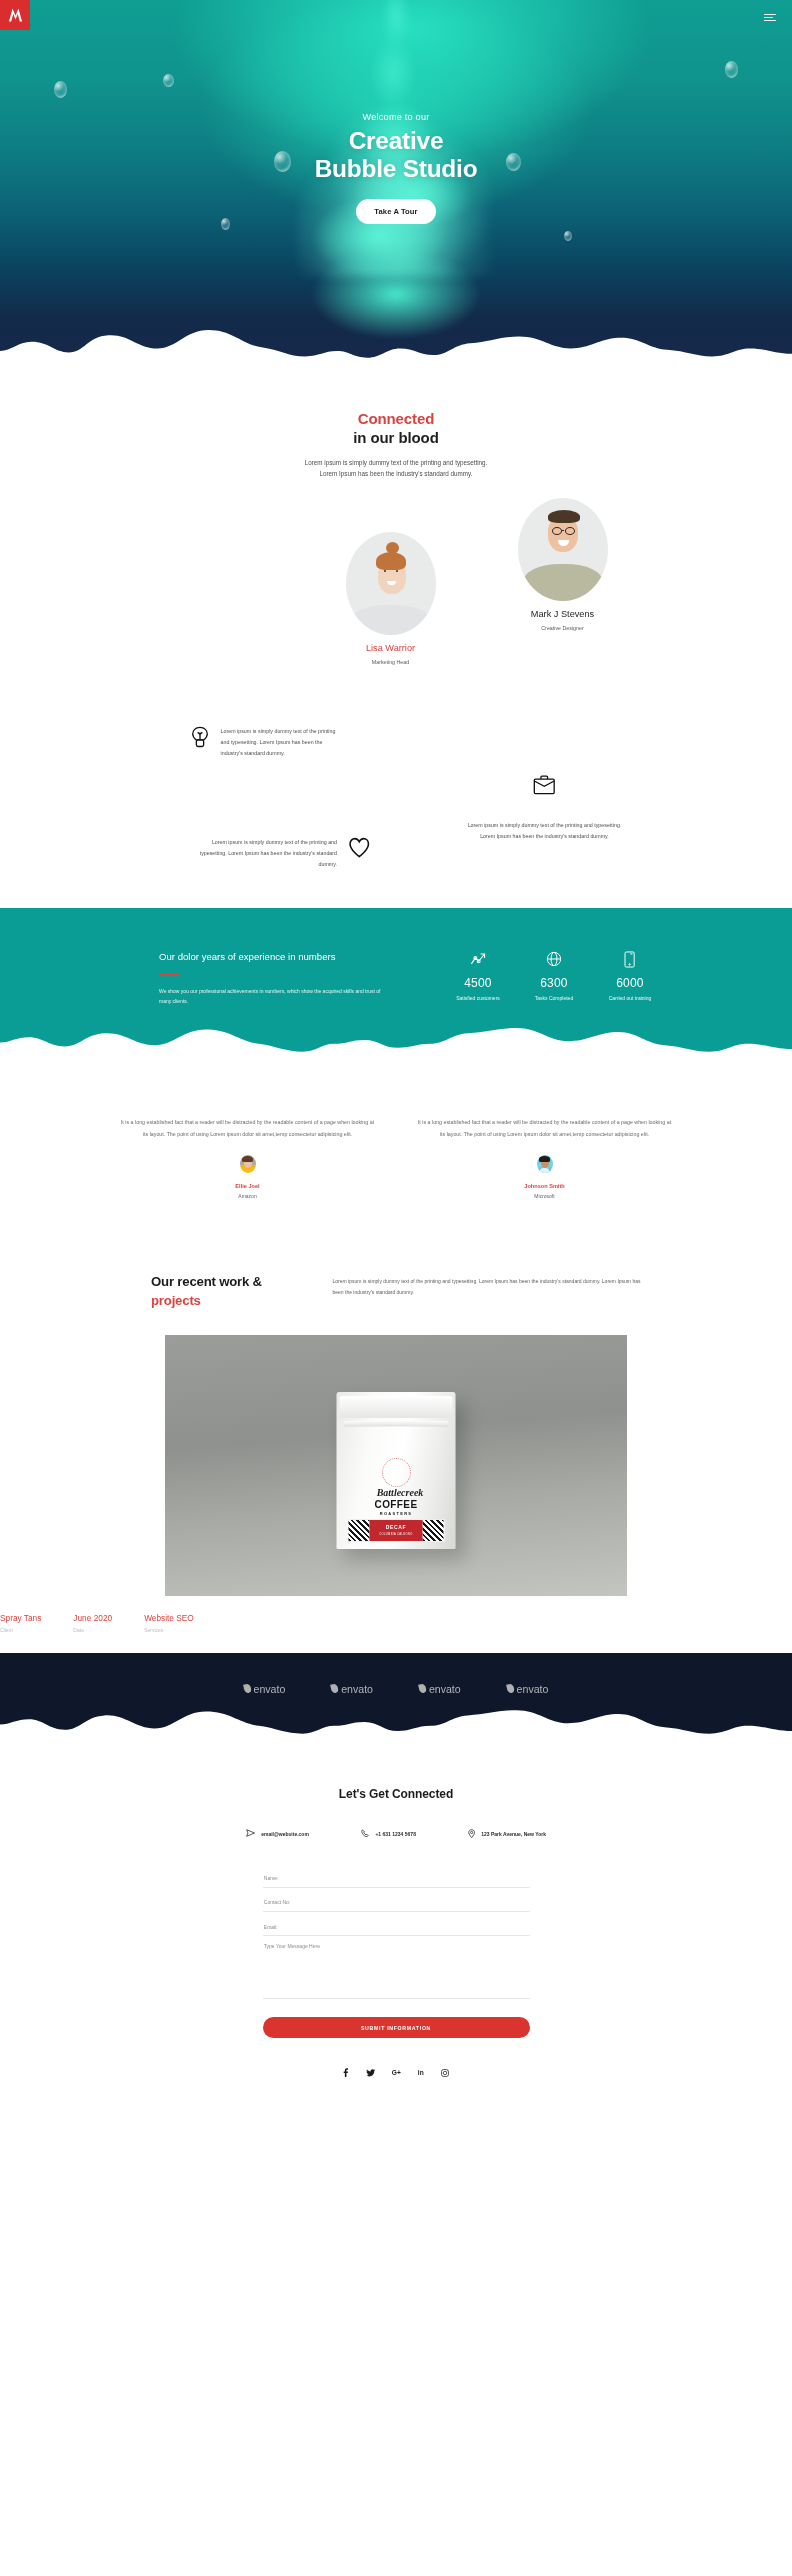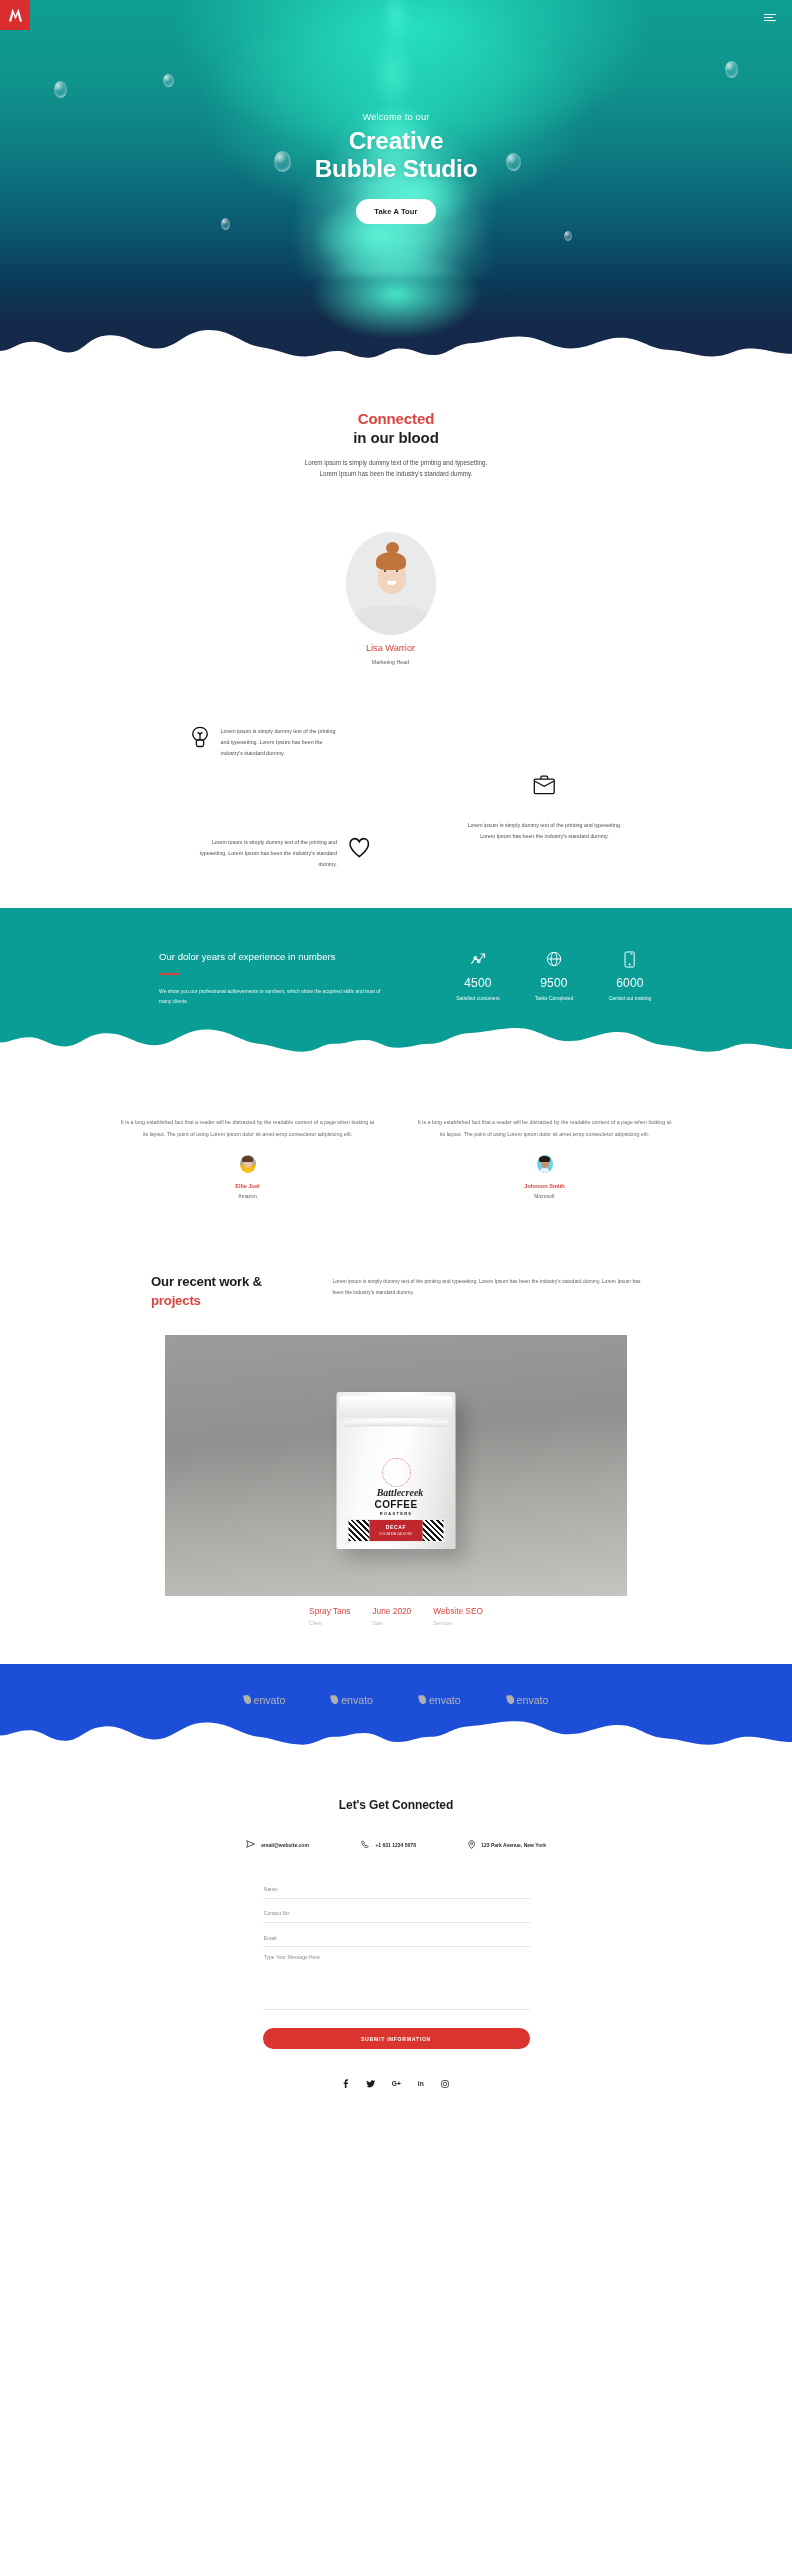--- a/index.html
+++ b/index.html
@@ -179,27 +179,27 @@
   .bag-decaf { position:absolute; left:0; right:0; top:4px; text-align:center; color:#fff;
                font-size:5px; font-weight:bold; letter-spacing:0.7px; }
   .bag-origin { position:absolute; left:0; right:0; top:13.2px; text-align:center; color:#fff;
                 font-size:2.6px; letter-spacing:0.4px; }
   .bag-stripes-l, .bag-stripes-r { position:absolute; top:0; bottom:0; width:22%;
       background:repeating-linear-gradient(45deg,#15161a 0 2px,#ffffff 2px 4px); }
   .bag-stripes-l { left:0; } .bag-stripes-r { right:0; }
   .bag-circle { position:absolute; left:50%; top:66px; transform:translateX(-50%);
                 width:29px; height:29px; border:1px dotted #cf5a5a; border-radius:50%; opacity:.75; }
 
-  .proj-meta { display:flex; justify-content:center; gap:22px; margin-top:10px; }
+  .proj-meta { display:flex; justify-content:flex-start; gap:32px; margin-top:17px; }
   .pm { text-align:left; }
   .pm-v { color:#d9443f; font-size:8.3px; }
   .pm-l { color:#bdbdbd; font-size:5px; margin-top:4px; }
 
   
-  .clients-wrap { position:relative; background:#1d4ed8; margin-top:38px; padding:30px 16px 40px; }
+  .clients-wrap { position:relative; background:#0f172a; margin-top:20px; padding:30px 16px 40px; }
   .clients { display:flex; justify-content:center; gap:46px; }
   .client { display:flex; align-items:center; gap:2.6px; color:#b4b4b4; font-size:10.6px; }
   .env-leaf { width:7.3px; height:9.2px; background:#b0b0b0;
               border-radius:0 70% 60% 70%; transform:rotate(-12deg); display:inline-block; }
   .wave-bottom-clients { position:absolute; left:0; bottom:-0.7px; width:100%; height:34px; display:block; }
 
   
   .contact { padding:52px 0 0; text-align:center; }
   .contact-h { font-size:12px; font-weight:bold; color:#1c1c1c; letter-spacing:-0.1px; }
   .contact-row { display:flex; justify-content:center; gap:52px; margin-top:28px; }
@@ -294,20 +294,35 @@
           <div style="position:absolute;left:40px;top:10.6px;width:13.2px;height:12px;border-radius:50%;background:#c0743b;"></div>
           <div class="f-eye" style="left:38px;top:38px;"></div>
           <div class="f-eye" style="left:50px;top:38px;"></div>
           <div class="f-mouth" style="left:41px;top:49px;width:9.2px;height:4px;"></div>
         </div>
       </div>
       <div class="m-name accent">Lisa Warrior</div>
       <div class="m-role">Marketing Head</div>
     </div>
 
+    <div class="member m3">
+      <div class="m-photo">
+        <div class="face">
+          <div class="f-body" style="width:79px;height:37px;background:#b9b9a0;"></div>
+          <div class="f-head" style="left:30px;top:16px;width:30px;height:38px;background:#eec2a0;"></div>
+          <div class="f-hair" style="left:30px;top:12px;width:32px;height:13.2px;background:#4a3726;"></div>
+          <div class="f-glass" style="left:34px;top:29px;"></div>
+          <div class="f-glass" style="left:47px;top:29px;"></div>
+          <div style="position:absolute;left:44px;top:32px;width:2.6px;height:1.1px;background:#2a2a2a;"></div>
+          <div class="f-mouth" style="left:40px;top:42px;width:11.2px;height:6px;"></div>
+        </div>
+      </div>
+      <div class="m-name">Mark J Stevens</div>
+      <div class="m-role">Creative Designer</div>
+    </div>
   </section>
 
   <section class="features">
 
     <div class="feat f-a">
       <span class="feat-icon">
         <svg width="20" height="22.5" viewBox="0 0 30 34" fill="none" stroke="#111" stroke-width="2">
           <path d="M15 2 C8 2 4 7 4 12 C4 16 7 19 9 21 L21 21 C23 19 26 16 26 12 C26 7 22 2 15 2 Z"></path>
           <rect x="9.5" y="21" width="11" height="10" rx="2.5"></rect>
           <path d="M15 20 L15 10 M15 13 L11.5 9.5 M15 13 L18.5 9.5"></path>
@@ -361,21 +376,21 @@
         </div>
 
         <div class="stat">
           <div class="stat-ico">
             <svg width="16" height="16" viewBox="0 0 24 24" fill="none" stroke="#fff" stroke-width="1.5">
               <circle cx="12" cy="12" r="10"></circle>
               <ellipse cx="12" cy="12" rx="4.4" ry="10"></ellipse>
               <path d="M2 12 L22 12"></path>
             </svg>
           </div>
-          <div class="stat-num">9500</div>
+          <div class="stat-num">6300</div>
           <div class="stat-lbl">Tasks Completed</div>
         </div>
 
         <div class="stat">
           <div class="stat-ico">
             <svg width="11.2" height="17" viewBox="0 0 17 26" fill="none" stroke="#fff" stroke-width="1.5">
               <rect x="1.5" y="1.5" width="14" height="23" rx="2"></rect>
               <path d="M9.5 4.5 L13 4.5"></path>
               <circle cx="8.5" cy="20.5" r="1"></circle>
             </svg>

